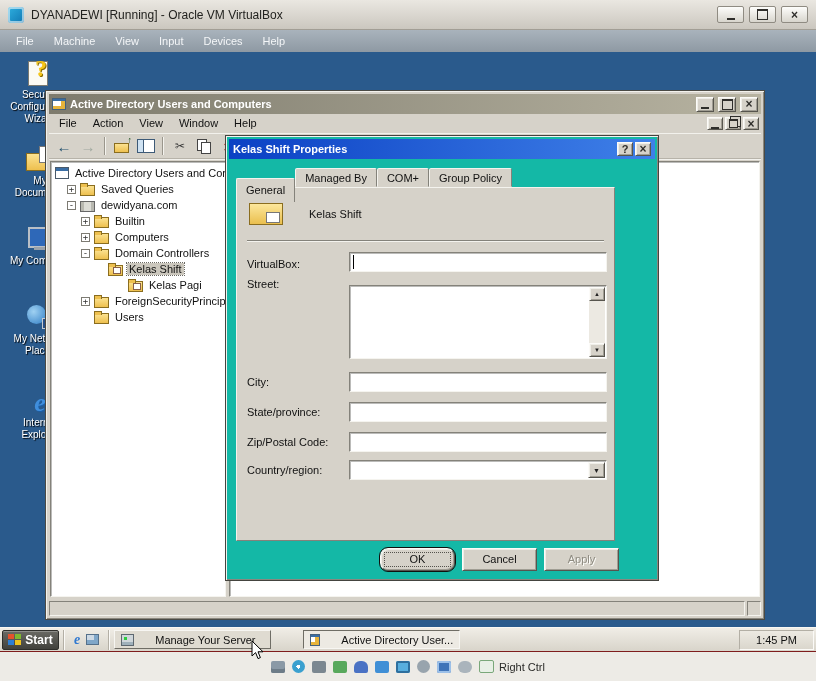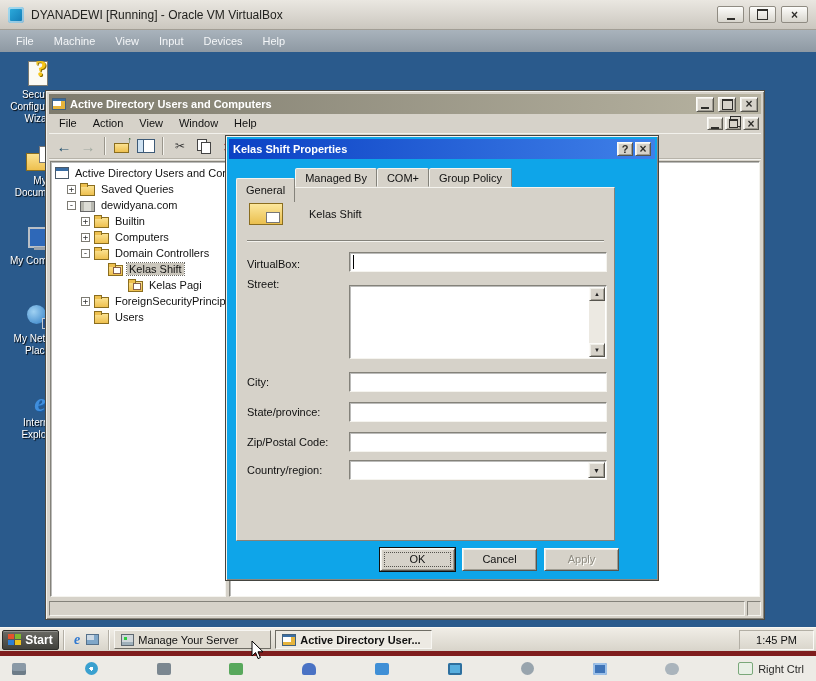--- a/index.html
+++ b/index.html
@@ -82,21 +82,21 @@
   .i-folder::before{content:"";position:absolute;left:-1px;top:-3px;width:6px;height:3px;background:#eec04f;border:1px solid #8a6d1f;border-bottom:none;}
   .i-ou::after{content:"";position:absolute;right:1px;bottom:1px;width:6px;height:5px;background:#fff;border:1px solid #88604a;}
   .i-domain{width:15px;height:11px;background:#dcdcd6;border:1px solid #666;box-shadow:inset 3px 0 0 #b8b8b0,inset -3px 0 0 #b8b8b0;margin-top:2px;}
   .tlabel{padding:0 2px;}
   .tlabel.sel{background:#cbc7bd;outline:1px dotted #6b6962;}
   .mmc-status{flex:0 0 17px;display:flex;gap:2px;padding-top:2px;}
   .mmc-status .pane{flex:1;border:1px solid;border-color:#84827a #f4f3ee #f4f3ee #84827a;}
   .mmc-status .grip{flex:0 0 14px;border:1px solid;border-color:#84827a #f4f3ee #f4f3ee #84827a;}
 
   
-  .dlg{position:absolute;left:225px;top:83px;width:434px;height:446px;background:#0ea5e9;border:1px solid #44443f;box-shadow:inset 1px 1px 0 #f4f3ee,inset -1px -1px 0 #8a877e;z-index:20;}
+  .dlg{position:absolute;left:225px;top:83px;width:434px;height:446px;background:#14b8a6;border:1px solid #44443f;box-shadow:inset 1px 1px 0 #f4f3ee,inset -1px -1px 0 #8a877e;z-index:20;}
   .dlg-titlebar{position:absolute;left:3px;top:3px;right:3px;height:20px;background:linear-gradient(90deg,#0b41c4,#3f80e8);display:flex;align-items:center;gap:2px;padding:0 4px;}
   .dlg-title{flex:1;color:#fff;font-weight:bold;}
   .dlg-tb-btn{width:16px;height:14px;}
   .tabs{position:absolute;left:10px;top:28px;height:24px;display:flex;z-index:6;}
   .tab{height:19px;margin-top:4px;padding:0 9px;line-height:18px;background:#d6d2c9;border:1px solid;border-color:#f4f3ee #84827a transparent #f4f3ee;border-radius:2px 2px 0 0;}
   .tab.active{height:24px;margin-top:14px;line-height:22px;border-bottom:none;position:relative;}
   .panel{position:absolute;left:10px;top:51px;width:379px;height:354px;border:1px solid;border-color:#f4f3ee #84827a #84827a #f4f3ee;background:#d6d2c9;}
   .obj-icon{position:absolute;left:12px;top:11px;width:34px;height:26px;}
   .obj-icon::before{content:"";position:absolute;left:0;bottom:0;width:32px;height:20px;background:linear-gradient(#fce79c,#eabf4e);border:1px solid #8a6d1f;}
   .obj-icon::after{content:"";position:absolute;right:3px;bottom:2px;width:12px;height:9px;background:#fff;border:1px solid #777;}
@@ -107,40 +107,40 @@
   .caret{position:absolute;left:116px;top:67px;width:1px;height:14px;background:#000;}
   .street{padding:0;position:absolute;}
   .vscroll{position:absolute;right:1px;top:1px;bottom:1px;width:16px;background:#ece9e2;display:flex;flex-direction:column;}
   .sb-btn{flex:0 0 14px;display:flex;align-items:center;justify-content:center;}
   .sb-btn::before{content:"▲";font-size:6px;color:#222;}
   .sb-btn.down::before{content:"▼";}
   .sb-track{flex:1;}
   .combo-btn{position:absolute;right:1px;top:1px;width:17px;height:16px;}
   .combo-btn::before{content:"▼";font-size:7px;color:#222;}
   .dbtn{position:absolute;width:75px;height:23px;text-align:center;line-height:21px;}
-  .dbtn.default{outline:1px solid #10100e;}
+  .dbtn.default{outline:1px solid #10100e;border-radius:8px;}
   .dbtn.default::after{content:"";position:absolute;left:3px;top:3px;right:3px;bottom:3px;border:1px dotted #55534d;}
   .dbtn.disabled{color:#8f8c82;text-shadow:1px 1px 0 #fdfdfa;}
 
   
   .taskbar{position:absolute;left:0;top:575px;width:816px;height:24px;background:linear-gradient(#f0ede6,#d8d4ca);border-top:1px solid #f8f7f3;display:flex;align-items:center;gap:4px;padding:0 2px;}
   .start-btn{flex:0 0 57px;height:20px;background:linear-gradient(#6a6a64,#41413c);border:1px solid #2e2e2a;border-radius:2px;display:flex;align-items:center;justify-content:center;gap:4px;color:#fff;font-weight:bold;font-size:12px;box-shadow:inset 0 1px 0 rgba(255,255,255,.25);}
   .winflag{width:13px;height:11px;background:linear-gradient(#e4522c,#e4522c) 0 0/6px 5px no-repeat,linear-gradient(#7fb82e,#7fb82e) 7px 0/6px 5px no-repeat,linear-gradient(#2f7fd4,#2f7fd4) 0 6px/6px 5px no-repeat,linear-gradient(#efc31f,#efc31f) 7px 6px/6px 5px no-repeat;}
   .tb-sepline{width:2px;height:20px;border-left:1px solid #b3afa5;border-right:1px solid #fbfaf7;}
   .ql{display:flex;align-items:center;gap:6px;padding:0 5px;}
   .ql-ie::before{content:"e";font:italic bold 14px "Liberation Serif",serif;color:#2f78d0;}
   .g-desk{width:13px;height:11px;background:#cdd9e4;border:1px solid #55708a;box-shadow:inset -4px -4px 0 #7fa6c8;}
-  .task-btn{flex:0 0 157px;height:19px;display:flex;align-items:center;gap:4px;padding:0 6px;background:#dfdbd1;border:1px solid;border-color:#f7f6f2 #6f6d65 #6f6d65 #f7f6f2;white-space:nowrap;overflow:hidden;}
-  .task-btn.active{background:#edeae3;border-color:#6f6d65 #f7f6f2 #f7f6f2 #6f6d65;font-weight:bold;}
+  .task-btn{flex:0 0 157px;height:19px;display:flex;align-items:center;gap:21px;padding:0 6px;background:#dfdbd1;border:1px solid;border-color:#f7f6f2 #6f6d65 #6f6d65 #f7f6f2;white-space:nowrap;overflow:hidden;}
+  .task-btn.active{background:#edeae3;border-color:#6f6d65 #f7f6f2 #f7f6f2 #6f6d65;font-weight:normal;margin-left:28px;}
   .i-server{position:relative;width:13px;height:12px;background:#cfd6da;border:1px solid #5e6870;box-shadow:inset 0 -3px 0 #9fb0ba;flex:0 0 13px;}
   .i-server::after{content:"";position:absolute;left:2px;top:2px;width:3px;height:3px;background:#2ecc40;}
   .tray{margin-left:auto;height:20px;border:1px solid;border-color:#b3afa5 #fbfaf7 #fbfaf7 #b3afa5;display:flex;align-items:center;padding:0 16px;}
 
   
-  .vbx-status{position:absolute;left:0;top:651px;width:816px;height:30px;background:#edebe6;border-top:5px solid #7f1d1d;display:flex;align-items:center;justify-content:space-between;gap:7px;padding:0 12px;}
+  .vbx-status{position:absolute;left:0;top:651px;width:816px;height:30px;background:#edebe6;border-top:1px solid #7f1d1d;display:flex;align-items:center;justify-content:center;gap:7px;padding:0 12px;}
   .sic{width:14px;height:12px;border-radius:2px;}
   .sic-hdd{background:#8a99a6;box-shadow:inset 0 -4px 0 #6d7c88;}
   .sic-cd{width:13px;height:13px;border-radius:50%;background:radial-gradient(circle,#fff 0 2px,#3aa0cf 2px);}
   .sic-audio{background:#7b8790;}
   .sic-net{background:#58a85c;}
   .sic-usb{background:#4a72c4;border-radius:6px 6px 2px 2px;}
   .sic-shf{background:#3f8fd6;}
   .sic-disp{background:#57aede;box-shadow:inset 0 0 0 2px #2e6f9e;}
   .sic-rec{width:13px;height:13px;border-radius:50%;background:#98a4ad;}
   .sic-feat{background:#3f74b8;box-shadow:inset 0 0 0 2px #9cc0e8;}

